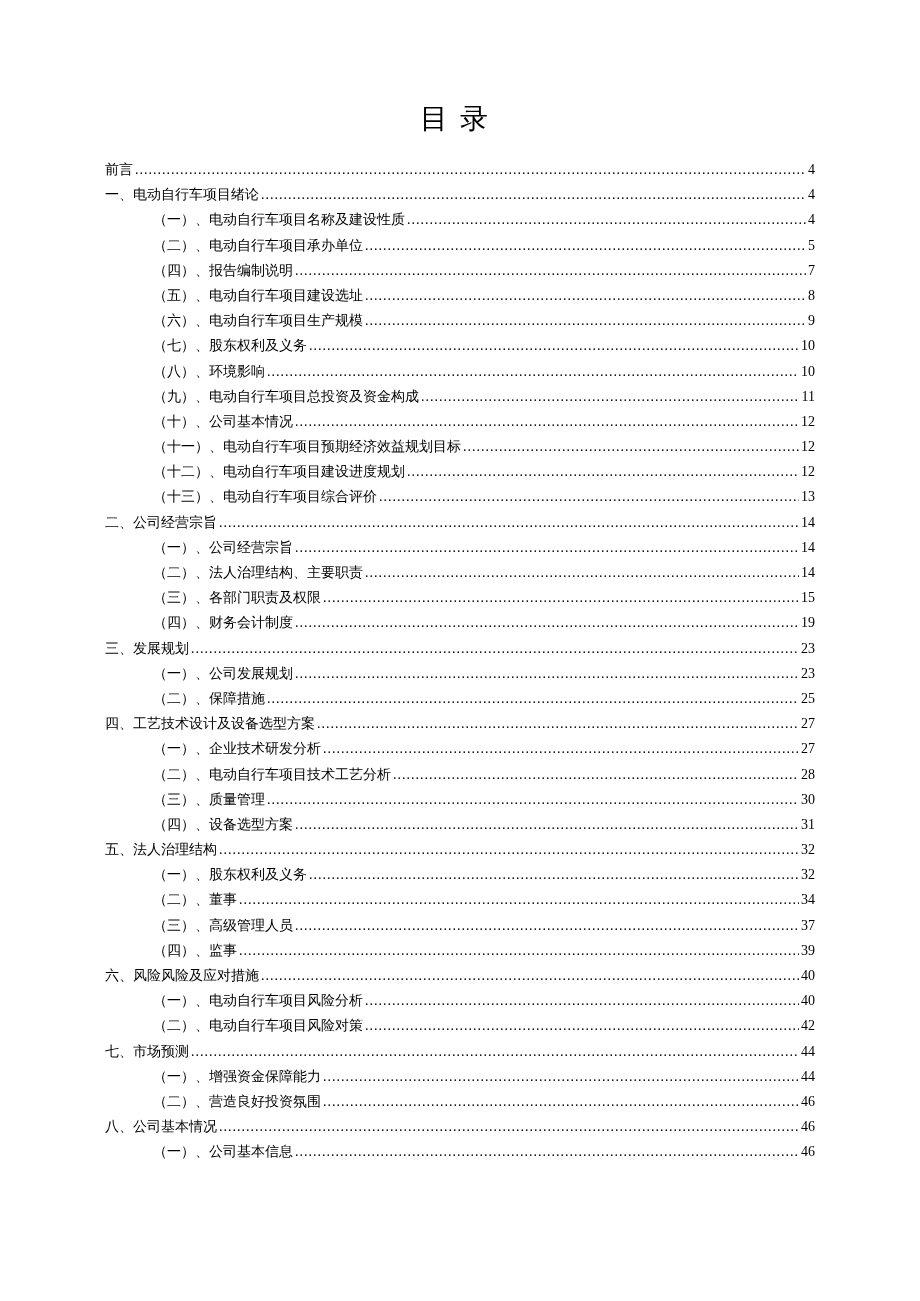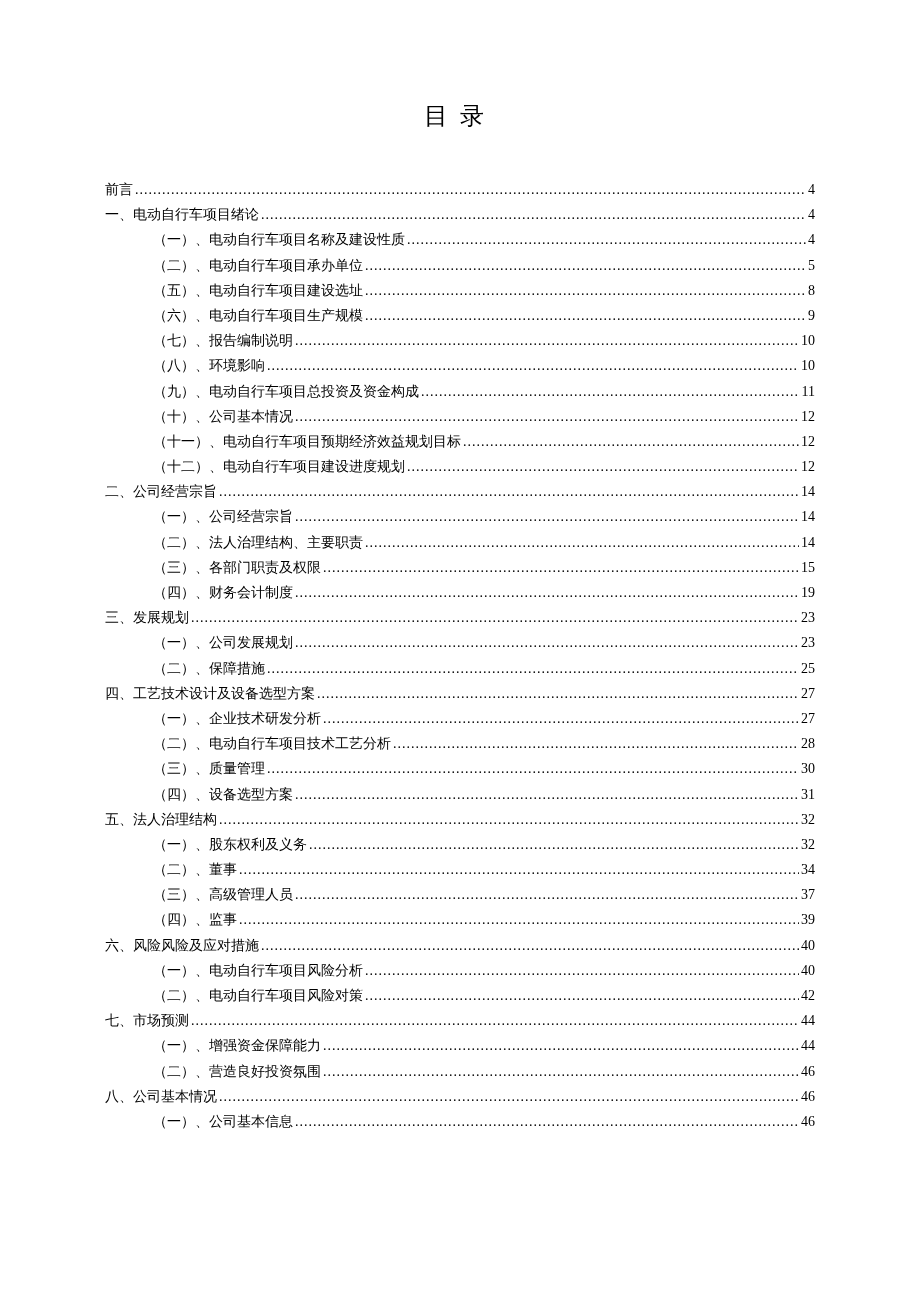--- a/index.html
+++ b/index.html
@@ -10,24 +10,24 @@
     body {
       background: #ffffff;
       font-family: "SimSun", "宋体", serif;
       width: 920px;
       height: 1301px;
       padding: 100px 105px 60px 105px;
       color: #000000;
     }
     .title {
       text-align: center;
-      font-size: 24px;
+      font-size: 28px;
       font-weight: normal;
       letter-spacing: 12px;
-      margin-bottom: 51px;
+      margin-bottom: 25px;
       font-family: "SimHei", "黑体", sans-serif;
     }
     .toc {
       font-size: 14px;
       line-height: 1;
     }
     .toc-row {
       display: flex;
       align-items: center;
       margin-bottom: 11.2px;
@@ -77,31 +77,36 @@
       <span class="toc-label">（一）、电动自行车项目名称及建设性质</span>
       <span class="toc-dots"></span>
       <span class="toc-page">4</span>
     </div>
     <div class="toc-row level-2">
       <span class="toc-label">（二）、电动自行车项目承办单位</span>
       <span class="toc-dots"></span>
       <span class="toc-page">5</span>
     </div>
     <div class="toc-row level-2">
+      <span class="toc-label">（四）、报告编制说明</span>
+      <span class="toc-dots"></span>
+      <span class="toc-page">7</span>
+    </div>
+    <div class="toc-row level-2">
       <span class="toc-label">（五）、电动自行车项目建设选址</span>
       <span class="toc-dots"></span>
       <span class="toc-page">8</span>
     </div>
     <div class="toc-row level-2">
       <span class="toc-label">（六）、电动自行车项目生产规模</span>
       <span class="toc-dots"></span>
       <span class="toc-page">9</span>
     </div>
     <div class="toc-row level-2">
-      <span class="toc-label">（七）、报告编制说明</span>
+      <span class="toc-label">（七）、股东权利及义务</span>
       <span class="toc-dots"></span>
       <span class="toc-page">10</span>
     </div>
     <div class="toc-row level-2">
       <span class="toc-label">（八）、环境影响</span>
       <span class="toc-dots"></span>
       <span class="toc-page">10</span>
     </div>
     <div class="toc-row level-2">
       <span class="toc-label">（九）、电动自行车项目总投资及资金构成</span>
@@ -115,20 +120,25 @@
     </div>
     <div class="toc-row level-2">
       <span class="toc-label">（十一）、电动自行车项目预期经济效益规划目标</span>
       <span class="toc-dots"></span>
       <span class="toc-page">12</span>
     </div>
     <div class="toc-row level-2">
       <span class="toc-label">（十二）、电动自行车项目建设进度规划</span>
       <span class="toc-dots"></span>
       <span class="toc-page">12</span>
+    </div>
+    <div class="toc-row level-2">
+      <span class="toc-label">（十三）、电动自行车项目综合评价</span>
+      <span class="toc-dots"></span>
+      <span class="toc-page">13</span>
     </div>
     <div class="toc-row level-1">
       <span class="toc-label">二、公司经营宗旨</span>
       <span class="toc-dots"></span>
       <span class="toc-page">14</span>
     </div>
     <div class="toc-row level-2">
       <span class="toc-label">（一）、公司经营宗旨</span>
       <span class="toc-dots"></span>
       <span class="toc-page">14</span>

